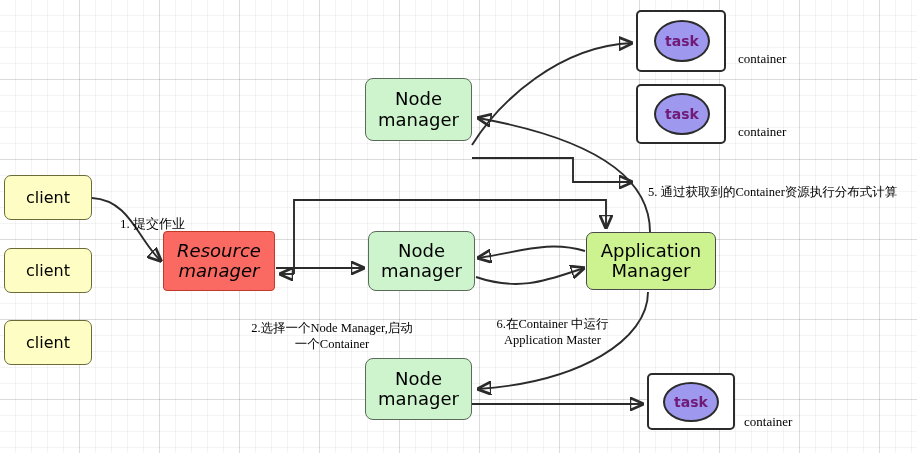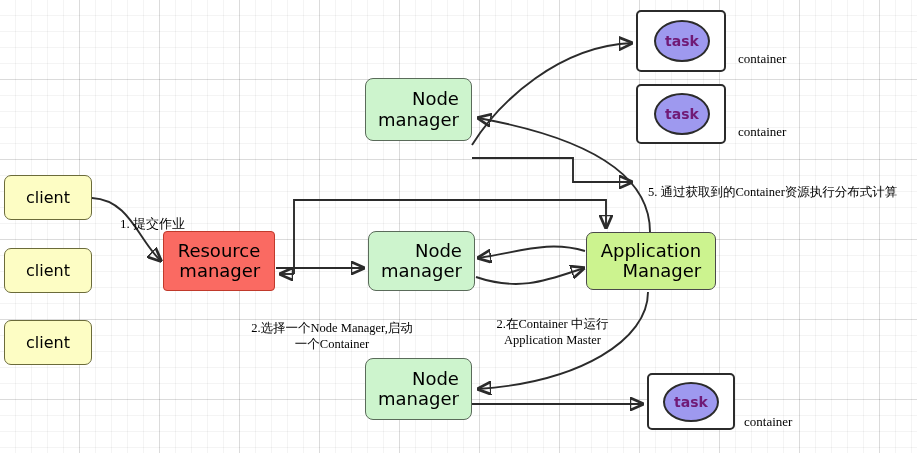--- a/index.html
+++ b/index.html
@@ -16,21 +16,21 @@
     background-position:-1px -1px, -1px -1px, -1px -1px, -1px -1px;
     overflow:hidden;
     font-family:"DejaVu Sans","Liberation Sans",sans-serif;
   }
   .node{
     position:absolute;
     box-sizing:border-box;
     display:flex;
     align-items:center;
     justify-content:center;
-    text-align:right;
+    text-align:center;
     line-height:1.12;
     color:#000;
     z-index:3;
   }
   .node span{display:block;white-space:pre-line;}
   .client{
     border:1.6px solid #6b6b3a;
     background:#fdfdc4;
     border-radius:7px;
     font-size:16px;
@@ -126,21 +126,21 @@
   <div class="node client" style="left:4px;top:175px;width:88px;height:45px;">
     <span>client</span>
   </div>
   <div class="node client" style="left:4px;top:248px;width:88px;height:45px;">
     <span>client</span>
   </div>
   <div class="node client" style="left:4px;top:320px;width:88px;height:45px;">
     <span>client</span>
   </div>
 
-  <div class="node red" style="left:163px;top:231px;width:112px;height:60px;">
+  <div class="node red" style="left:163px;top:231px;width:112px;height:60px;font-style:italic;">
     <span>Resource
 manager</span>
   </div>
 
   <div class="node green" style="left:365px;top:78px;width:107px;height:63px;">
     <span>Node
 manager</span>
   </div>
   <div class="node green" style="left:368px;top:231px;width:107px;height:60px;">
     <span>Node
@@ -183,21 +183,21 @@
   <div class="lbl" style="left:120px;top:199px;font-size:13px;">
     <span>1. 提交作业</span>
   </div>
 
   <div class="lbl center" style="left:232px;top:304px;width:200px;">
     <span>2.选择一个Node Manager,启动
 一个Container</span>
   </div>
 
   <div class="lbl center" style="left:490px;top:300px;width:125px;">
-    <span>2.在Container 中运行
+    <span>6.在Container 中运行
 Application Master</span>
   </div>
 
 
   <div class="lbl" style="left:648px;top:168px;">
     <span>5. 通过获取到的Container资源执行分布式计算</span>
   </div>
 
 </div>
 

